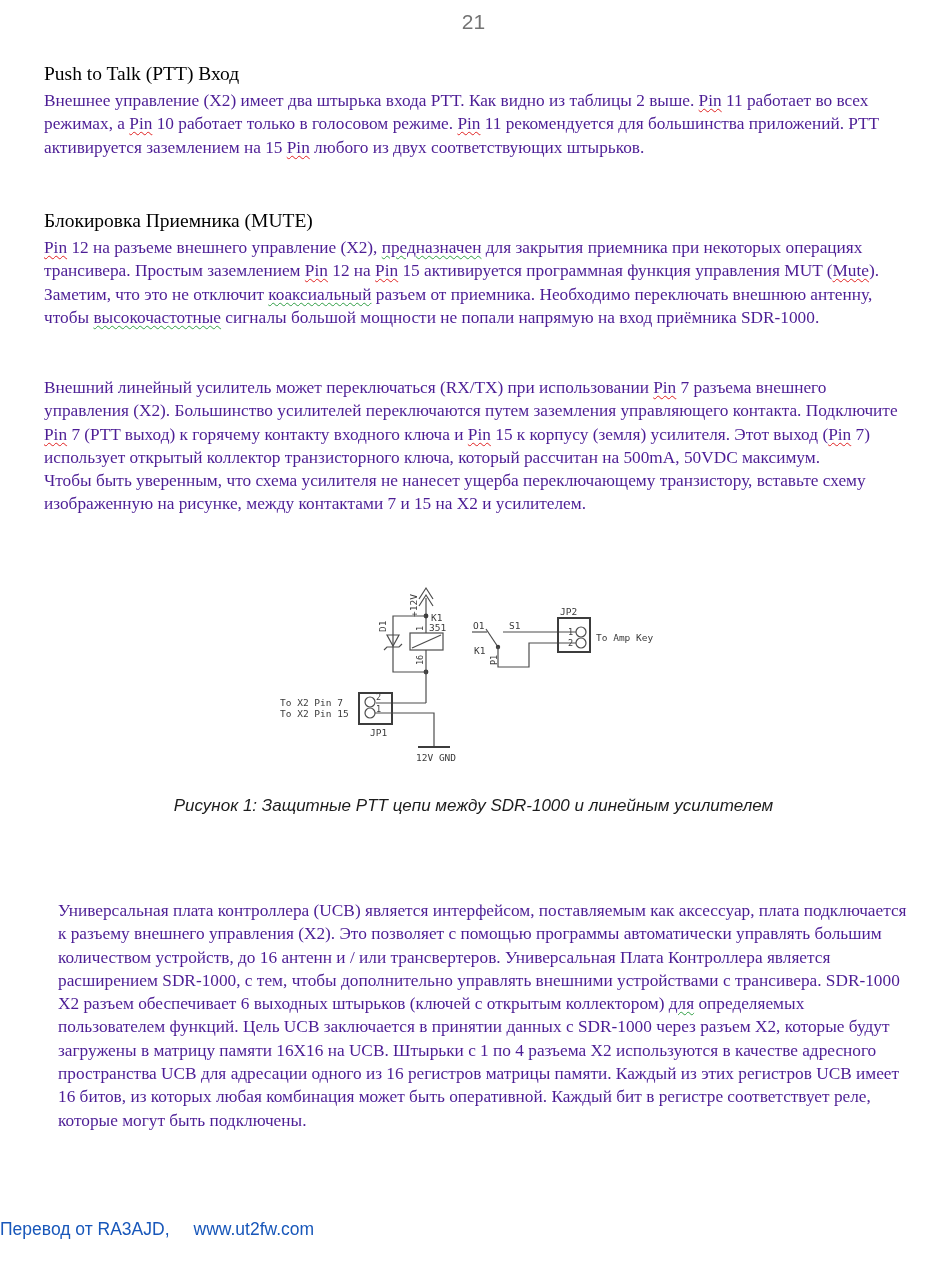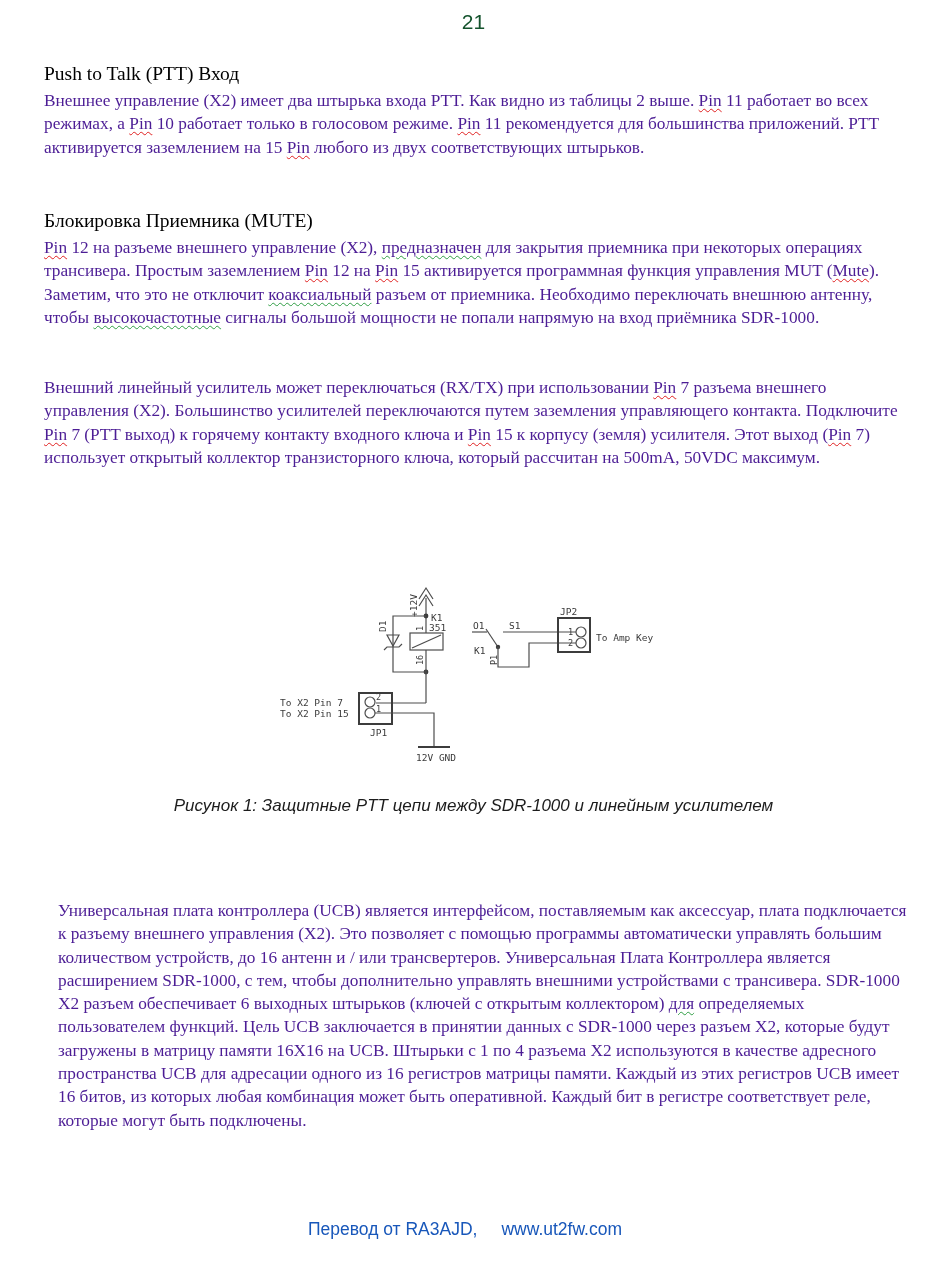--- a/index.html
+++ b/index.html
@@ -10,21 +10,21 @@
     color:#000;
     position:relative;
     overflow:hidden;
   }
   .page{position:absolute;inset:0;}
   .page-number{
     position:absolute;top:10px;left:0;width:100%;
     text-align:center;
     font-family:"Liberation Sans", sans-serif;
     font-size:21px;font-weight:300;
-    color:#14532d;
+    color:#737373;
   }
   .sec{position:absolute;}
   .sec h2{
     font-family:"Liberation Serif", serif;
     font-size:19.5px;font-weight:400;
     margin:0 0 3px 0;line-height:24px;color:#000;
   }
   .sec.wide-h h2{line-height:30px;margin:0;}
   .sec p{
     font-size:17.3px;line-height:23.3px;
@@ -60,21 +60,21 @@
   }
   .caption{
     position:absolute;top:796px;left:0;width:100%;
     text-align:center;
     font-family:"Liberation Sans", sans-serif;
     font-style:italic;
     font-size:17px;color:#1c1c1c;
   }
   .footer{
     position:absolute;top:1219px;left:0;width:930px;
-    text-align:center;
+    text-align:left;
     font-family:"Liberation Sans", sans-serif;
     font-size:17.5px;
     color:#1857ba;
     white-space:nowrap;
   }
   .footer .site{margin-left:24px;color:#1857ba;text-decoration:none;}
 </style>
 </head>
 <body>
 
@@ -87,20 +87,21 @@
     <p><span>Внешнее управление (X2) имеет два штырька входа PTT. Как видно из таблицы 2 выше. </span><span class="sq-red">Pin</span><span> 11 работает во всех режимах, а </span><span class="sq-red">Pin</span><span> 10 работает только в голосовом режиме. </span><span class="sq-red">Pin</span><span> 11 рекомендуется для большинства приложений. PTT активируется заземлением на 15 </span><span class="sq-red">Pin</span><span> любого из двух соответствующих штырьков.</span></p>
   </div>
 
   <div class="sec" style="top:209px;left:44px;width:868px;">
     <h2><span>Блокировка Приемника (MUTE)</span></h2>
     <p><span class="sq-red">Pin</span><span> 12 на разъеме внешнего управление (X2), </span><span class="sq-green">предназначен</span><span> для закрытия приемника при некоторых операциях трансивера. Простым заземлением </span><span class="sq-red">Pin</span><span> 12 на </span><span class="sq-red">Pin</span><span> 15 активируется программная функция управления MUT (</span><span class="sq-red">Mute</span><span>). Заметим, что это не отключит </span><span class="sq-green">коаксиальный</span><span> разъем от приемника. Необходимо переключать внешнюю антенну, чтобы </span><span class="sq-green">высокочастотные</span><span> сигналы большой мощности не попали напрямую на вход приёмника SDR-1000.</span></p>
   </div>
 
   <div class="sec" style="top:376px;left:44px;width:868px;">
     <p><span>Внешний линейный усилитель может переключаться (RX/TX) при использовании </span><span class="sq-red">Pin</span><span> 7 разъема внешнего управления (X2). Большинство усилителей переключаются путем заземления управляющего контакта. Подключите </span><span class="sq-red">Pin</span><span> 7 (PTT выход) к горячему контакту входного ключа и </span><span class="sq-red">Pin</span><span> 15 к корпусу (земля) усилителя. Этот выход (</span><span class="sq-red">Pin</span><span> 7) использует открытый коллектор транзисторного ключа, который рассчитан на 500mA, 50VDC максимум.</span></p>
+    <p><span>Чтобы быть уверенным, что схема усилителя не нанесет ущерба переключающему транзистору, вставьте схему изображенную на рисунке, между контактами 7 и 15 на X2 и усилителем.</span></p>
   </div>
 
   <div class="figure">
     <svg width="420" height="192" viewBox="0 0 420 192">
 
       <g>
         <polyline class="schem-line" points="159,15 166,4 173,15"></polyline>
         <polyline class="schem-line" points="159,22 166,11 173,22"></polyline>
         <line class="schem-line" x1="166" y1="14" x2="166" y2="49"></line>
       </g>

